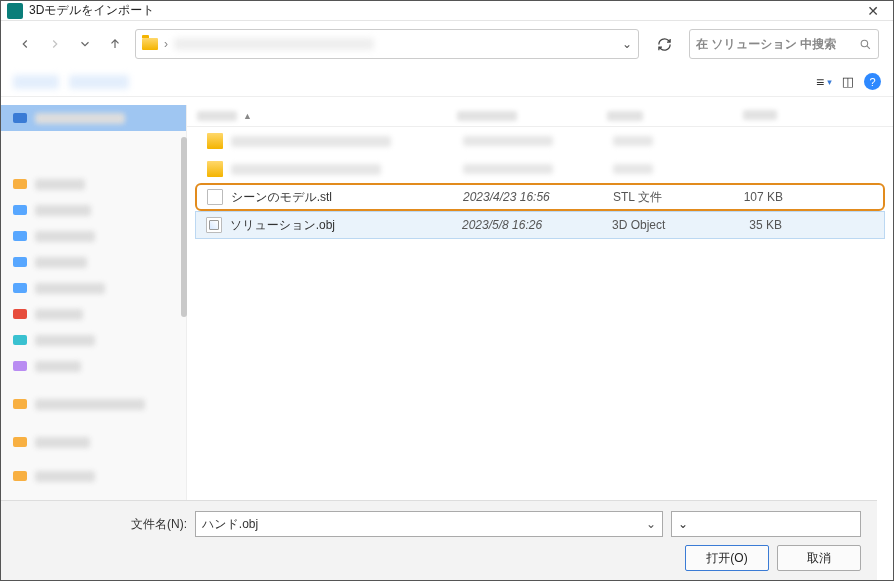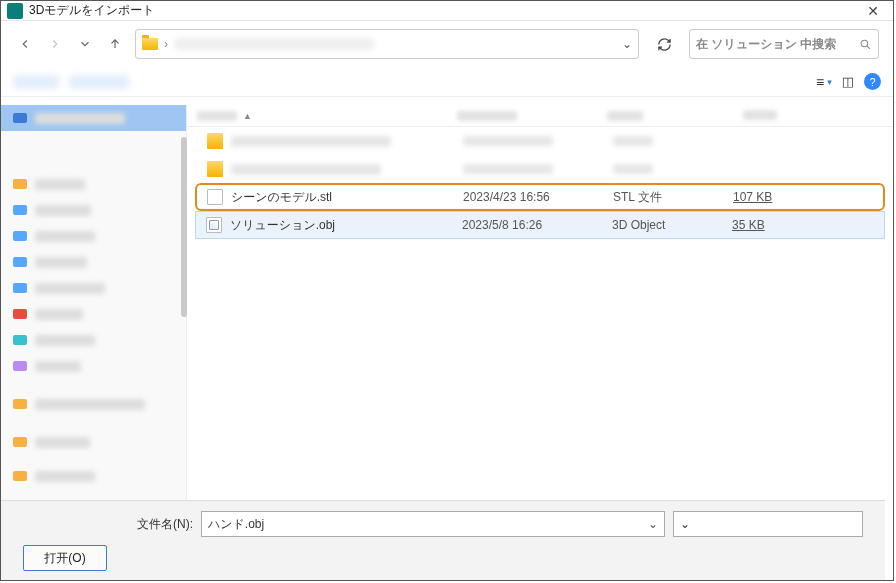--- a/index.html
+++ b/index.html
@@ -55,43 +55,43 @@
 .colw-size { width: 70px; text-align:right; }
 .col-blur { width:40px; height:10px; background:#e2e2e2; filter:blur(2px); border-radius:2px; }
 .col-sort { color:#888; font-size:9px; }
 
 .file-list { position:absolute; top:22px; left:8px; right:8px; }
 .file-row { height: 28px; display:flex; align-items:center; color:#555; border: 2px solid transparent; }
 .file-row.highlight { border:2px solid #e28b1d; border-radius:6px; }
 .file-row.selected { background:#eaf3fb; border:1px solid #bcd8f2; }
 .file-row .fcell { padding: 0 10px; }
 .file-row .fname { width: 256px; display:flex; align-items:center; gap:8px; color:#333; }
-.file-row .fdate { width: 150px; }
+.file-row .fdate { width: 150px; font-style: italic; }
 .file-row .ftype { width: 120px; }
-.file-row .fsize { width: 70px; text-align:left;text-decoration:underline; }
+.file-row .fsize { width: 70px; text-align:right; }
 .fic { width:16px; height:16px; border:1px solid #bbb; border-radius:1px; background:#fff; position:relative; }
 .fic.obj::after { content:""; position:absolute; inset:2px; border:1px solid #999; border-radius:1px; background:linear-gradient(45deg,#d7e8ff,#fff); }
 .folder-row .fic { background: linear-gradient(#ffd86b,#f4b400); border:none; }
 .row-blur-name { width:130px; height:11px; background:#e6e6e6; filter:blur(2.5px); border-radius:3px; }
 .row-blur-s { width:60px; height:10px; background:#e6e6e6; filter:blur(2.5px); border-radius:3px; }
 .row-blur-t { width:40px; height:10px; background:#e6e6e6; filter:blur(2.5px); border-radius:3px; }
 
 .scrollbar { position:absolute; top: 22px; bottom:0; left: -6px; width: 6px; }
 .scroll-thumb { width:6px; height:180px; margin-top:10px; background:#c9c9c9; border-radius:3px; }
 
 
-.footer { position:absolute; left:0; right:8px; bottom:0; height:80px; background:#f3f3f3; border-top:1px solid #ddd; padding: 10px 22px; display:flex; flex-direction:column; gap:8px; }
+.footer { position:absolute; left:0; right:16px; bottom:0; height:80px; background:#f3f3f3; border-top:1px solid #ddd; padding: 10px 16px; display:flex; flex-direction:column; gap:8px; }
 .frow { display:flex; align-items:center; gap:8px; }
 .flabel { width: 170px; text-align:right; color:#333; }
 .fname-input { flex:1; height:26px; border:1px solid #aaa; background:#fff; padding:0 6px; color:#333; display:flex; align-items:center; justify-content:space-between; }
 .fname-input .drop { color:#555; }
 .filter-select { width:190px; height:26px; border:1px solid #aaa; background:#fff; padding:0 6px; color:#333; display:flex; align-items:center; justify-content:space-between; white-space:nowrap; }
 .btn { width:84px; height:26px; border:1px solid #aaa; background:#fbfbfb; color:#222; display:flex; align-items:center; justify-content:center; cursor:pointer; border-radius:2px; }
 .btn.primary { border:1px solid #3a7bd5; }
-.frow.right { }
+.frow.right { justify-content:flex-end; }
 </style>
 </head>
 <body>
 
 <div class="window">
 
   <div class="titlebar">
     <div class="app-icon"></div>
     <div class="title">3Dモデルをインポート</div>
     <div class="close">✕</div>
@@ -283,16 +283,17 @@
       <div class="fname-input">
         <span>ハンド.obj</span>
         <span class="drop">⌄</span>
       </div>
       <div class="filter-select">
         <span class="drop">⌄</span>
       </div>
     </div>
     <div class="frow right">
       <div class="btn primary">打开(O)</div>
+      <div class="btn">取消</div>
     </div>
   </div>
 
 </div>
 
 </body></html>

